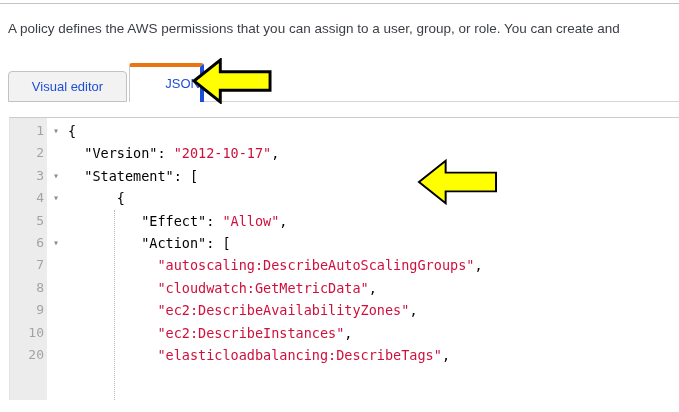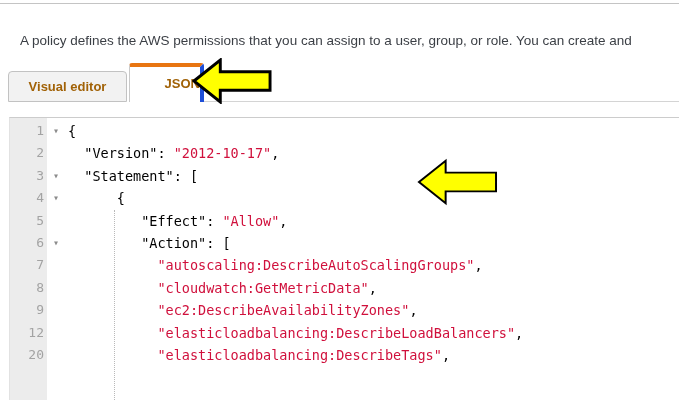--- a/index.html
+++ b/index.html
@@ -1,23 +1,23 @@
 <!DOCTYPE html>
 <html style="--tab-accent: #e87511; --arrow-fill: #ffff00; --arrow-outline: #000000; --code-plain: #000000; --code-string: #d0103c; --gutter-bg: #ececec; --gutter-number: #a3a3a3;"><head>
 <meta charset="utf-8">
 <style>
   html,body{margin:0;padding:0;background:#fff;}
   .page{position:relative;width:679px;height:412px;background:#fff;overflow:hidden;
         font-family:"Liberation Sans",sans-serif;}
   .top-rule{position:absolute;top:3px;left:0;right:0;height:1px;background:#c4c4c4;}
-  .desc{position:absolute;top:21px;left:8px;right:0;margin:12px;font-size:13.5px;color:#3b3f45;}
+  .desc{position:absolute;top:21px;left:8px;right:0;margin:0;font-size:13.5px;color:#3b3f45;}
 
   
-  .tab{position:absolute;box-sizing:border-box;text-align:center;font-weight:bold;
-       font-size:13px;color:#a16207;cursor:pointer;}
+  .tab{position:absolute;box-sizing:border-box;text-align:center;font-weight:normal;
+       font-size:13px;color:#1d4ed8;cursor:pointer;}
   .tab-inactive{left:8px;top:71px;width:119px;height:31px;background:#f2f2f2;
        border:1px solid #c2c2c2;border-radius:4px 4px 0 0;line-height:29px;}
   .tab-active{left:129px;top:63px;width:75px;height:39px;background:#fff;
        border-left:1px solid #c9c9c9;border-right:4px solid #1d4ed8;
        border-top:4px solid var(--tab-accent);border-radius:3px 3px 0 0;line-height:33px;text-align:right;}
   .tab-baseline{position:absolute;left:204px;right:0;top:101px;height:1px;background:#d4d4d4;}
 
   
   .editor{position:absolute;left:9px;top:117px;right:0;height:283px;box-sizing:border-box;
           border-top:1px solid #cccccc;border-left:1px solid #e2e2e2;background:#fff;
@@ -97,23 +97,23 @@
           <span class="ln">8</span>
           <span class="fold"></span>
           <span class="code"><span class="pln">           </span><span class="str">"cloudwatch:GetMetricData"</span><span class="pln">,</span></span>
         </div>
         <div class="ed-row">
           <span class="ln">9</span>
           <span class="fold"></span>
           <span class="code"><span class="pln">           </span><span class="str">"ec2:DescribeAvailabilityZones"</span><span class="pln">,</span></span>
         </div>
         <div class="ed-row">
-          <span class="ln">12</span>
+          <span class="ln">10</span>
           <span class="fold"></span>
-          <span class="code"><span class="pln">           </span><span class="str">"elasticloadbalancing:DescribeLoadBalancers"</span><span class="pln">,</span></span>
+          <span class="code"><span class="pln">           </span><span class="str">"ec2:DescribeInstances"</span><span class="pln">,</span></span>
         </div>
         <div class="ed-row">
           <span class="ln">20</span>
           <span class="fold"></span>
           <span class="code"><span class="pln">           </span><span class="str">"elasticloadbalancing:DescribeTags"</span><span class="pln">,</span></span>
         </div>
       </div>
   </div>
 
   <svg class="arrow arrow-1" viewBox="0 0 82 47">

